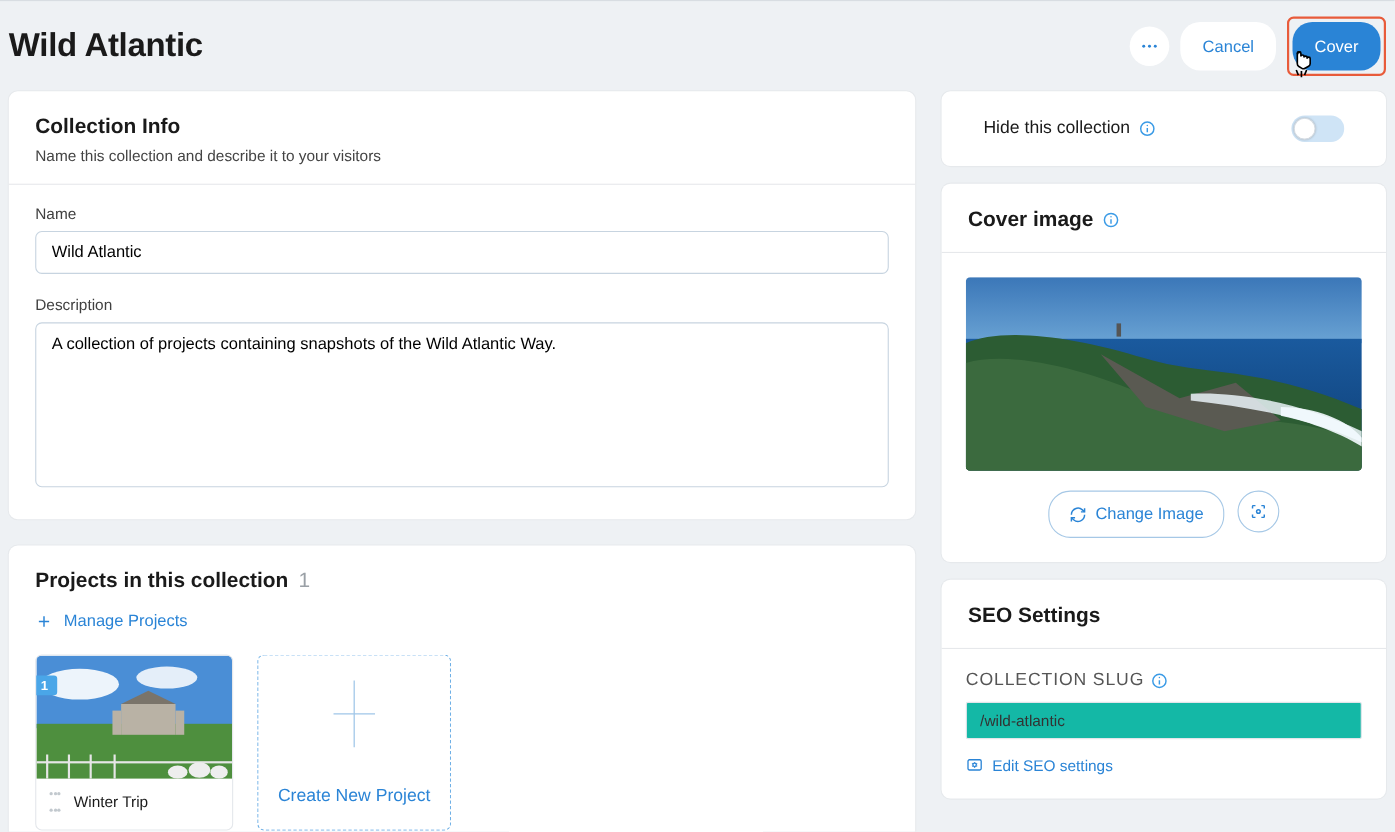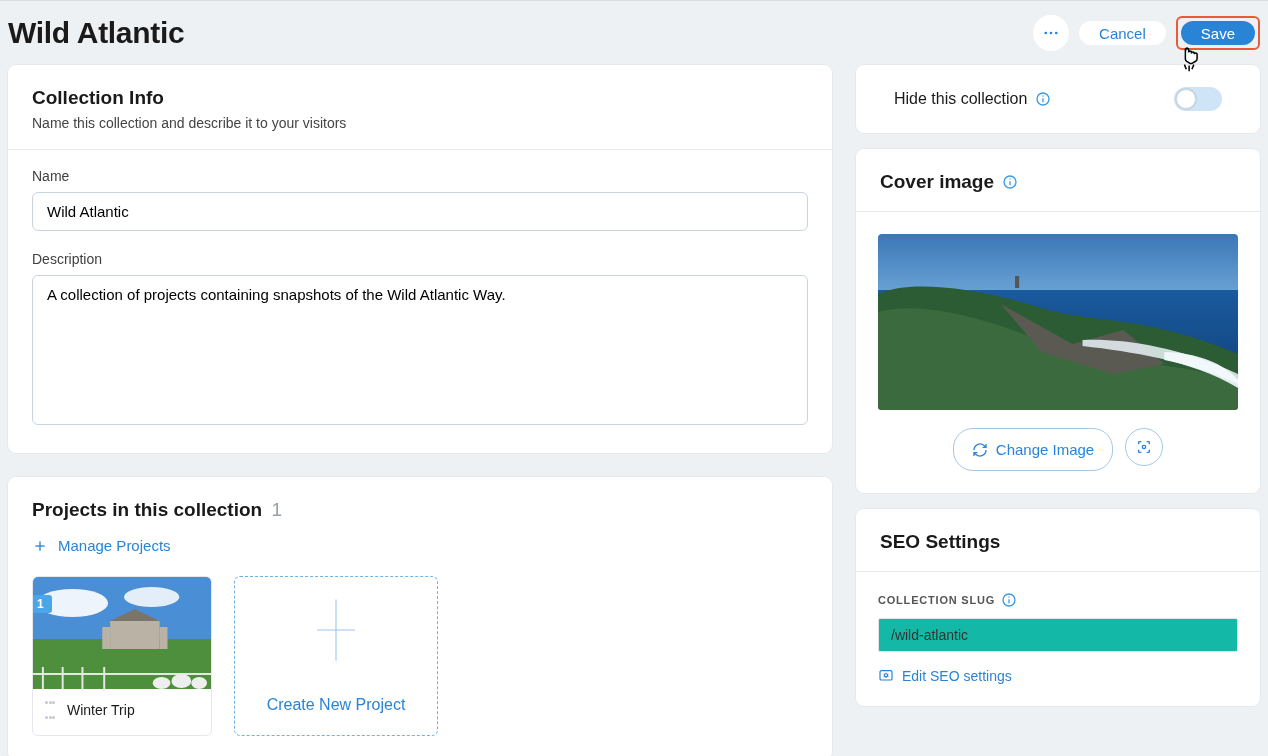--- a/index.html
+++ b/index.html
@@ -29,21 +29,21 @@
     gap: 10px;
   }
   .btn-circle {
     width: 36px; height: 36px;
     border-radius: 50%;
     background: #fff;
     display: flex; align-items: center; justify-content: center;
     cursor: pointer;
   }
   .btn-pill {
-    height: 24px;
+    height: 44px;
     border-radius: 18px;
     background: #fff;
     color: #2a84d6;
     display: flex; align-items: center; justify-content: center;
     padding: 0 20px;
     font-size: 15px;
     font-weight: 500;
     cursor: pointer;
   }
   .btn-pill.primary {
@@ -162,21 +162,21 @@
     padding: 12px 12px;
     font-size: 14px;
   }
   .drag-dots {
     width: 10px; height: 18px;
     display: flex; flex-wrap: wrap; align-content: space-between; justify-content: space-between;
     opacity: 0.45;
   }
   .drag-dots span { width:3px; height:3px; background:#7a8894; border-radius:50%; }
   .create-tile {
-    width: 204px; height: 160px;
+    width: 176px; height: 160px;
     border: 1px dashed #6fb0e6;
     border-radius: 6px;
     display: flex; flex-direction: column; align-items: center; justify-content: center;
     gap: 35px;
     color: #2a84d6;
     cursor: pointer;
   }
   .plus-lg {
     width: 38px; height: 62px;
     color: #9fc6e8;
@@ -228,23 +228,23 @@
     cursor:pointer;
   }
   .btn-outline.round {
     width: 38px; height: 38px;
     padding: 0;
     justify-content: center;
     border-radius: 50%;
   }
   .seo-body { padding: 20px 22px 22px 22px; }
   .seo-label {
-    font-size: 11px;
+    font-size: 16px;
     letter-spacing: 0.8px;
-    font-weight: 700;
+    font-weight: 400;
     color: #555;
     display:flex; align-items:center; gap:6px;
     margin-bottom: 10px;
   }
   .slug-input {
     width: 100%;
     background: #14b8a6;
     border: 1px solid #e1e5ea;
     border-radius: 2px;
     padding: 8px 12px;
@@ -269,21 +269,21 @@
   <div class="header-actions">
     <div class="btn-circle">
       <svg width="18" height="18" viewBox="0 0 24 24">
           <circle cx="5" cy="12" r="1.8" fill="#2a84d6"></circle>
           <circle cx="12" cy="12" r="1.8" fill="#2a84d6"></circle>
           <circle cx="19" cy="12" r="1.8" fill="#2a84d6"></circle>
         </svg>
     </div>
     <div class="btn-pill">Cancel</div>
     <div class="save-wrap">
-      <div class="btn-pill primary">Save</div>
+      <div class="btn-pill primary">Cover</div>
       <svg class="cursor-icon" viewBox="0 0 32 32">
         <path d="M10 6 v10 a3 3 0 0 0 1.5 2.6 l3 1.8 a3 3 0 0 0 3 0 l3.5-2 a3 3 0 0 0 1.5-2.6 V11 a1.5 1.5 0 0 0 -3 0 V10 a1.5 1.5 0 0 0 -3 0 V9 a1.5 1.5 0 0 0 -3 0 V6 a1.5 1.5 0 0 0 -3 0 Z" fill="#fff" stroke="#000" stroke-width="1.6"></path>
         <path d="M10 6 a1.5 1.5 0 0 1 3 0" fill="none" stroke="#000" stroke-width="1.6"></path>
         <line x1="9" y1="22" x2="11" y2="27" stroke="#000" stroke-width="1.6"></line>
         <line x1="14" y1="23" x2="14" y2="29" stroke="#000" stroke-width="1.6"></line>
         <line x1="19" y1="22" x2="17" y2="27" stroke="#000" stroke-width="1.6"></line>
       </svg>
     </div>
   </div>
 </div>

